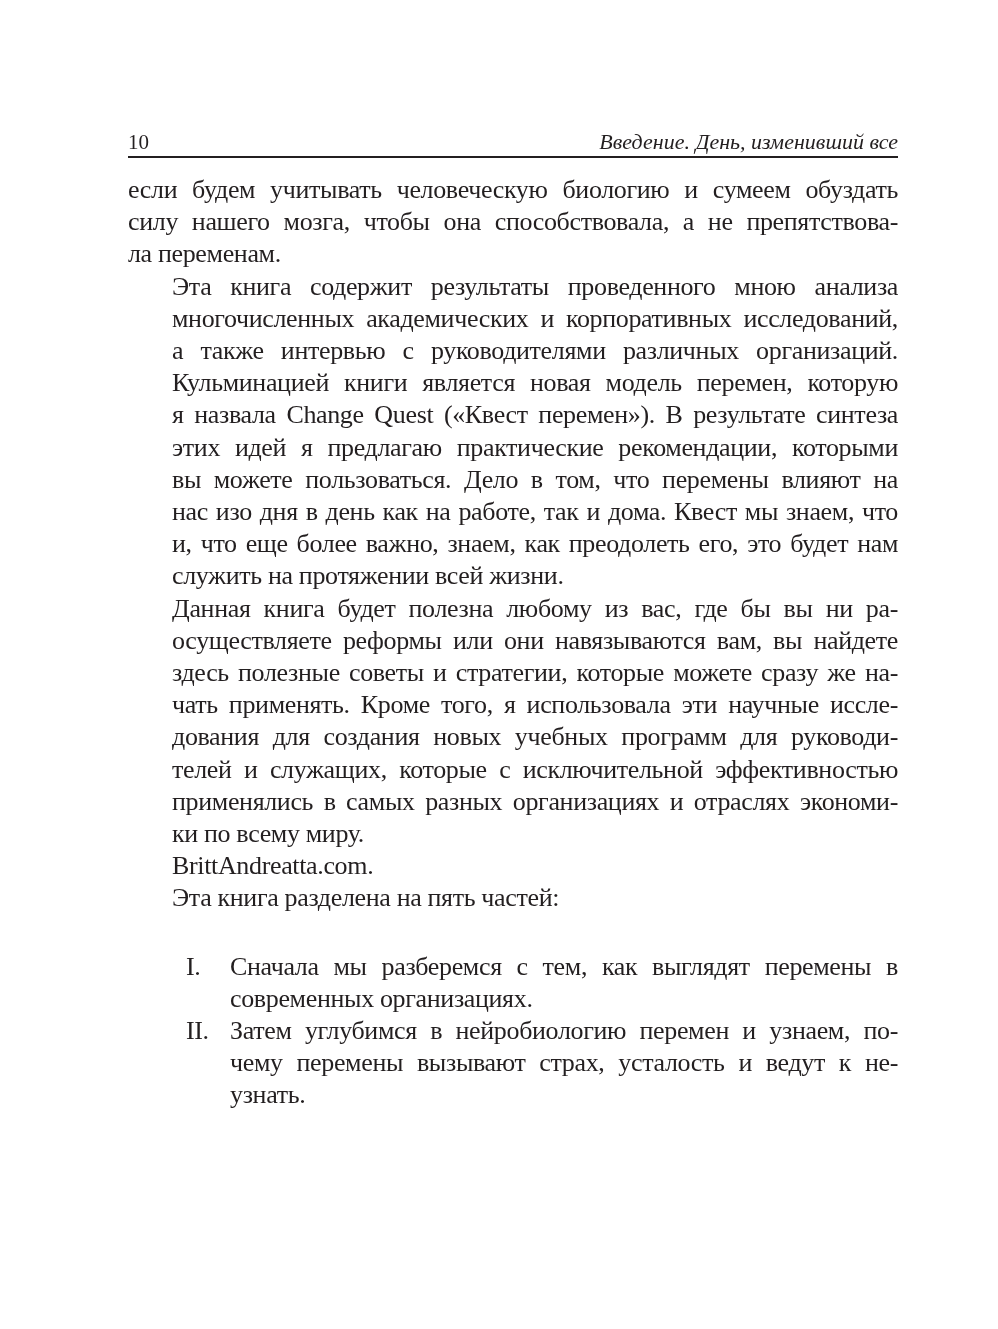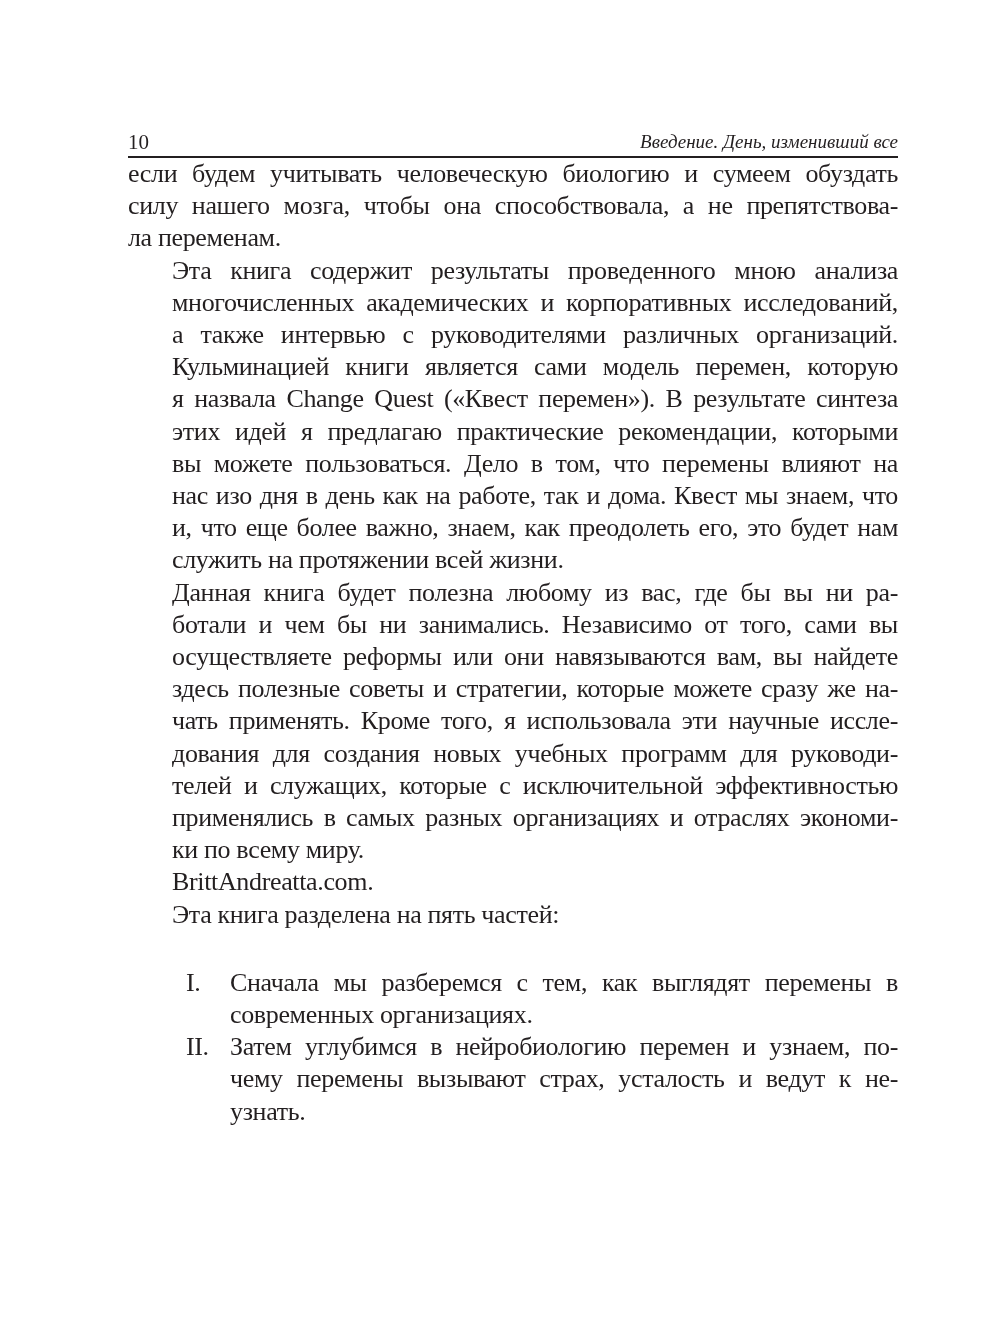--- a/index.html
+++ b/index.html
@@ -1,21 +1,21 @@
 <!DOCTYPE html>
 <html><head>
   <meta charset="utf-8">
   <style>
     html, body { margin: 0; padding: 0; background: #ffffff; }
     body { width: 998px; height: 1329px; position: relative; overflow: hidden; }
     .page { position: absolute; left: 128px; top: 128px; width: 770px; color: #231f20; font-family: Liberation Serif, serif; }
     .running-head { position: relative; height: 28px; border-bottom: 2.5px solid #231f20; font-size: 21px; line-height: 28px; }
     .page-number { position: absolute; left: 0; top: 0; }
-    .chapter-title { position: absolute; right: 0; top: 0; font-style: italic; font-size: 19px; }
-    .body { margin-top: 0; font-size: 26px; line-height: 32.2px; text-align: justify; hyphens: manual; letter-spacing: -0.35px; }
+    .chapter-title { position: absolute; right: 0; top: 0; font-style: italic; font-size: 22px; }
+    .body { margin-top: 16px; font-size: 26px; line-height: 32.2px; text-align: justify; hyphens: manual; letter-spacing: -0.35px; }
     .body p { margin: 0; }
     .body p.indent { text-indent: 44px; }
     .body .line { display: block; text-align-last: justify; }
     .body .line.last { text-align-last: left; }
     .spacer { height: 36px; }
     .list { margin: 0; padding: 0; list-style: none; }
     .list-item { position: relative; padding-left: 102px; }
     .list-marker { position: absolute; left: 58px; top: 0; }
   </style>
 </head>
@@ -30,31 +30,30 @@
   <div class="body">
     <p class="">
         <span class="line">если будем учитывать человеческую биологию и сумеем обуздать</span>
         <span class="line">силу нашего мозга, чтобы она способствовала, а не препятствова-</span>
         <span class="line last">ла переменам.</span>
       </p>
       <p class="indent">
         <span class="line">Эта книга содержит результаты проведенного мною анализа</span>
         <span class="line">многочисленных академических и корпоративных исследований,</span>
         <span class="line">а также интервью с руководителями различных организаций.</span>
-        <span class="line">Кульминацией книги является сами модель перемен, которую</span>
+        <span class="line">Кульминацией книги является новая модель перемен, которую</span>
         <span class="line">я назвала Change Quest («Квест перемен»). В результате синтеза</span>
         <span class="line">этих идей я предлагаю практические рекомендации, которыми</span>
         <span class="line">вы можете пользоваться. Дело в том, что перемены влияют на</span>
         <span class="line">нас изо дня в день как на работе, так и дома. Квест мы знаем, что</span>
         <span class="line">и, что еще более важно, знаем, как преодолеть его, это будет нам</span>
         <span class="line last">служить на протяжении всей жизни.</span>
       </p>
       <p class="indent">
         <span class="line">Данная книга будет полезна любому из вас, где бы вы ни ра-</span>
-        <span class="line">ботали и чем бы ни занимались. Независимо от того, сами вы</span>
         <span class="line">осуществляете реформы или они навязываются вам, вы найдете</span>
         <span class="line">здесь полезные советы и стратегии, которые можете сразу же на-</span>
         <span class="line">чать применять. Кроме того, я использовала эти научные иссле-</span>
         <span class="line">дования для создания новых учебных программ для руководи-</span>
         <span class="line">телей и служащих, которые с исключительной эффективностью</span>
         <span class="line">применялись в самых разных организациях и отраслях экономи-</span>
         <span class="line last">ки по всему миру.</span>
       </p>
       <p class="indent">
         <span class="line last">BrittAndreatta.com.</span>

